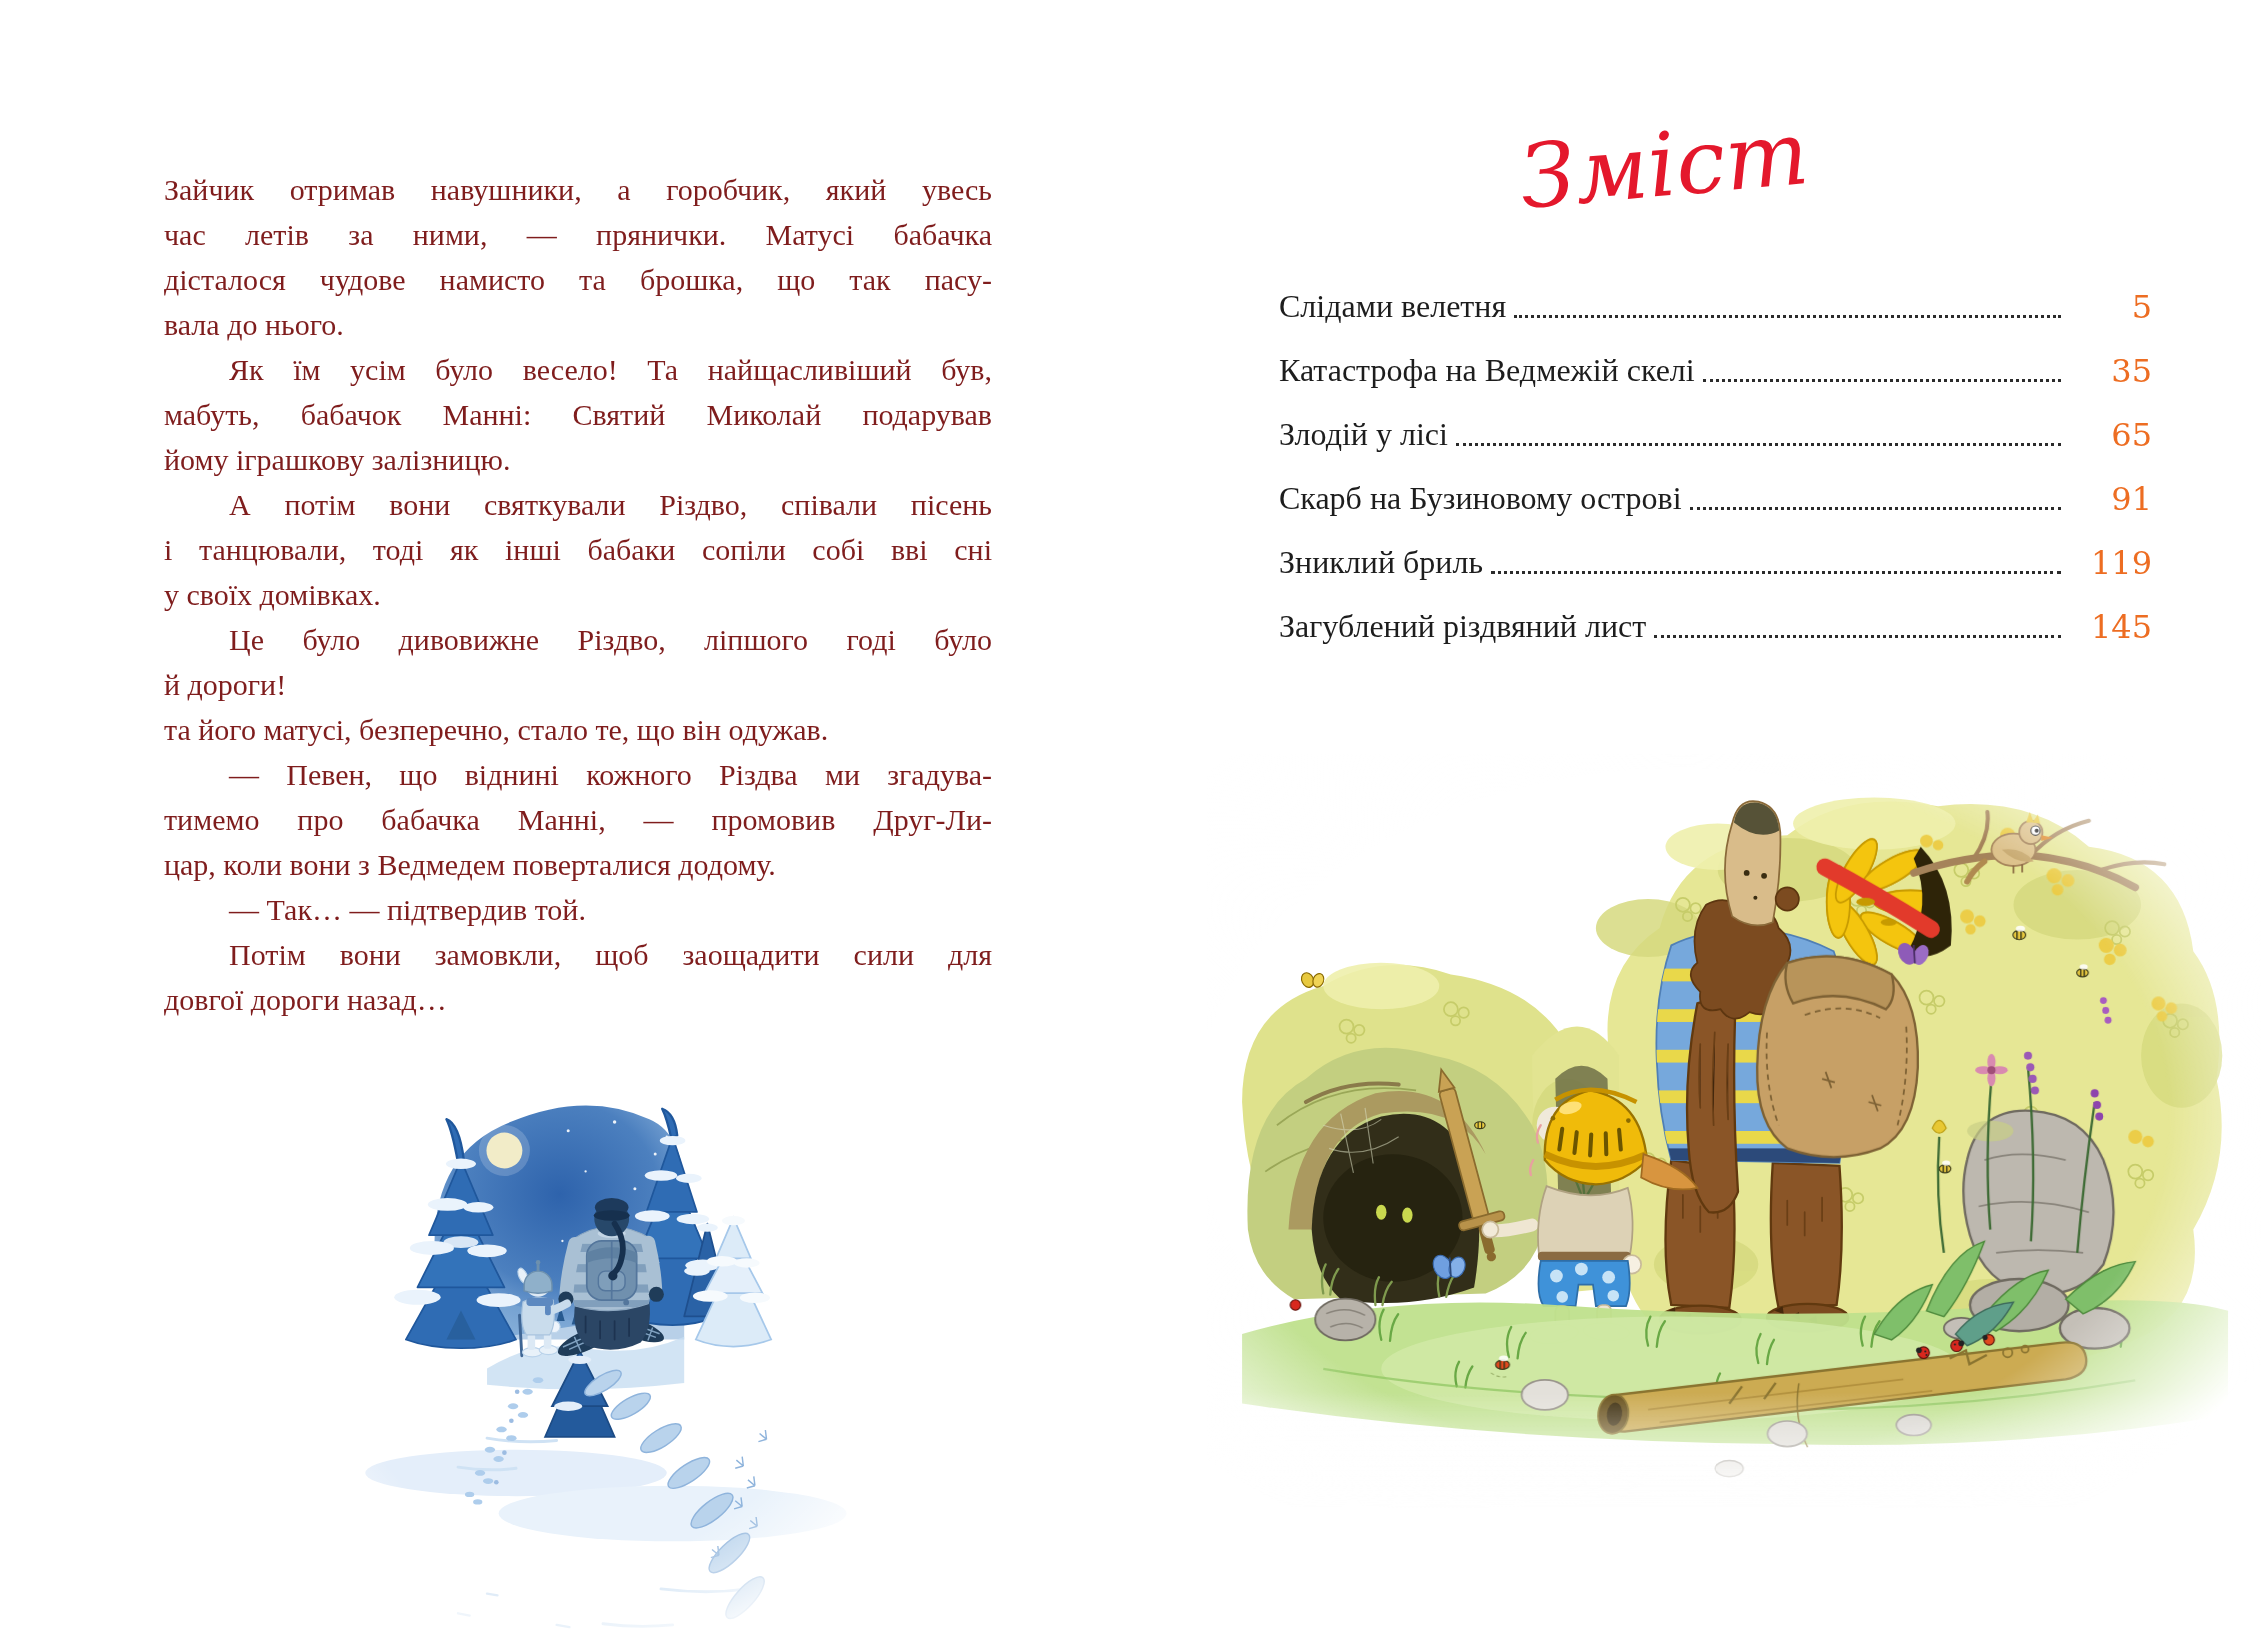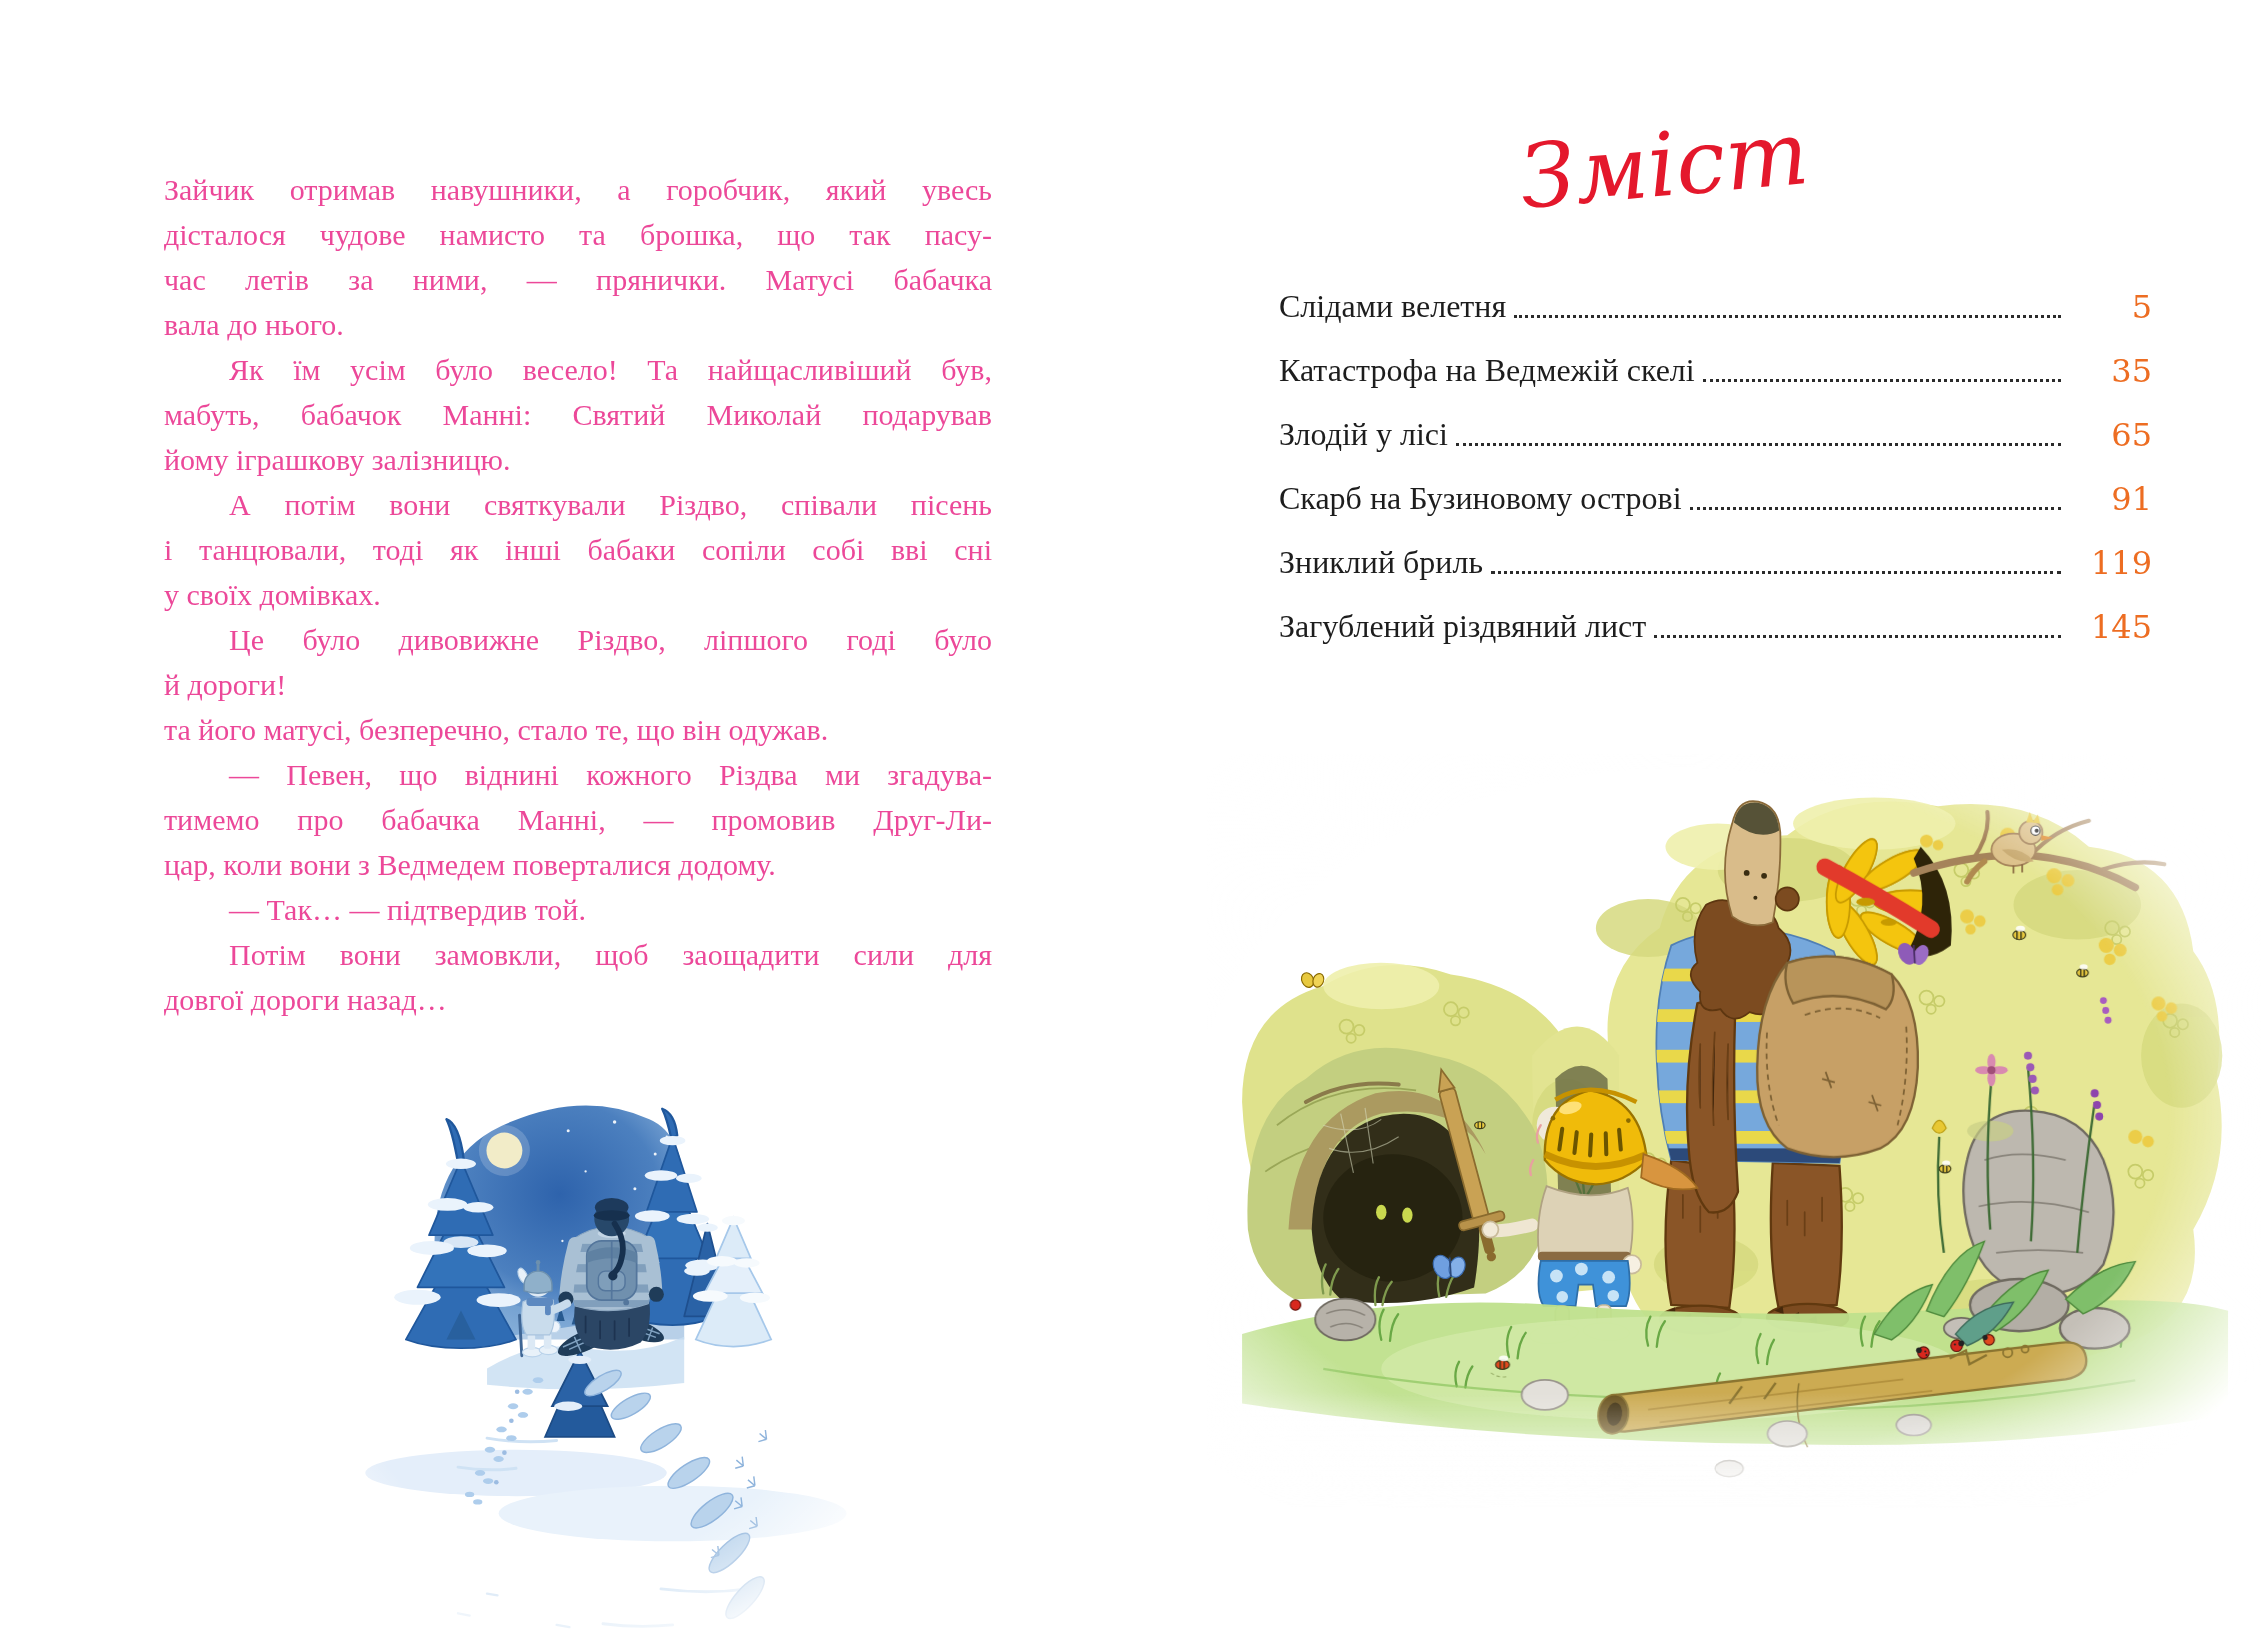--- a/index.html
+++ b/index.html
@@ -1,20 +1,20 @@
 <!DOCTYPE html>
 <html style="font-size:9.3px"><head>
 <meta charset="utf-8">
 <style>
   html,body{margin:0;padding:0;background:#ffffff;}
   .spread{position:relative;width:2261px;height:1645px;background:#ffffff;overflow:hidden;
           font-family:"Liberation Serif",serif;}
   
   .story{position:absolute;left:164px;top:167px;width:828px;font-size:30px;line-height:45px;
-         color:#ec4899;}
+         color:#7f1d1d;}
   .story .line{text-align:justify;text-align-last:justify;}
   .story .line.para-end{text-align-last:left;}
   .story .line.indent{text-indent:65px;}
   
   .toc-title{position:absolute;left:1520px;top:114px;width:255px;text-align:center;
              font-family:"DejaVu Serif",serif;font-style:italic;font-size:88px;line-height:1.2;
              color:#e4182c;transform:rotate(-5deg);}
   .toc{position:absolute;left:1279px;top:261px;width:873px;}
   .toc-row{display:flex;align-items:flex-end;height:64px;justify-content:center;}
   .toc-row .t{font-size:32px;line-height:1.15;color:#1d1d1d;white-space:nowrap;}
@@ -26,22 +26,22 @@
   .illu-right{position:absolute;left:1207px;top:754px;width:1055px;height:754px;}
 </style>
 </head>
 <body>
 
 <div class="spread">
 
   <div>
     <div id="story-text" class="story">
         <div class="line">Зайчик отримав навушники, а горобчик, який увесь</div>
+        <div class="line">час летів за ними, — прянички. Матусі бабачка</div>
         <div class="line">дісталося чудове намисто та брошка, що так пасу-</div>
-        <div class="line">час летів за ними, — прянички. Матусі бабачка</div>
         <div class="line para-end">вала до нього.</div>
         <div class="line indent">Як їм усім було весело! Та найщасливіший був,</div>
         <div class="line">мабуть, бабачок Манні: Святий Миколай подарував</div>
         <div class="line para-end">йому іграшкову залізницю.</div>
         <div class="line indent">А потім вони святкували Різдво, співали пісень</div>
         <div class="line">і танцювали, тоді як інші бабаки сопіли собі вві сні</div>
         <div class="line para-end">у своїх домівках.</div>
         <div class="line indent">Це було дивовижне Різдво, ліпшого годі було</div>
         <div class="line para-end">й дороги!</div>
         <div class="line para-end">та його матусі, безперечно, стало те, що він одужав.</div>

